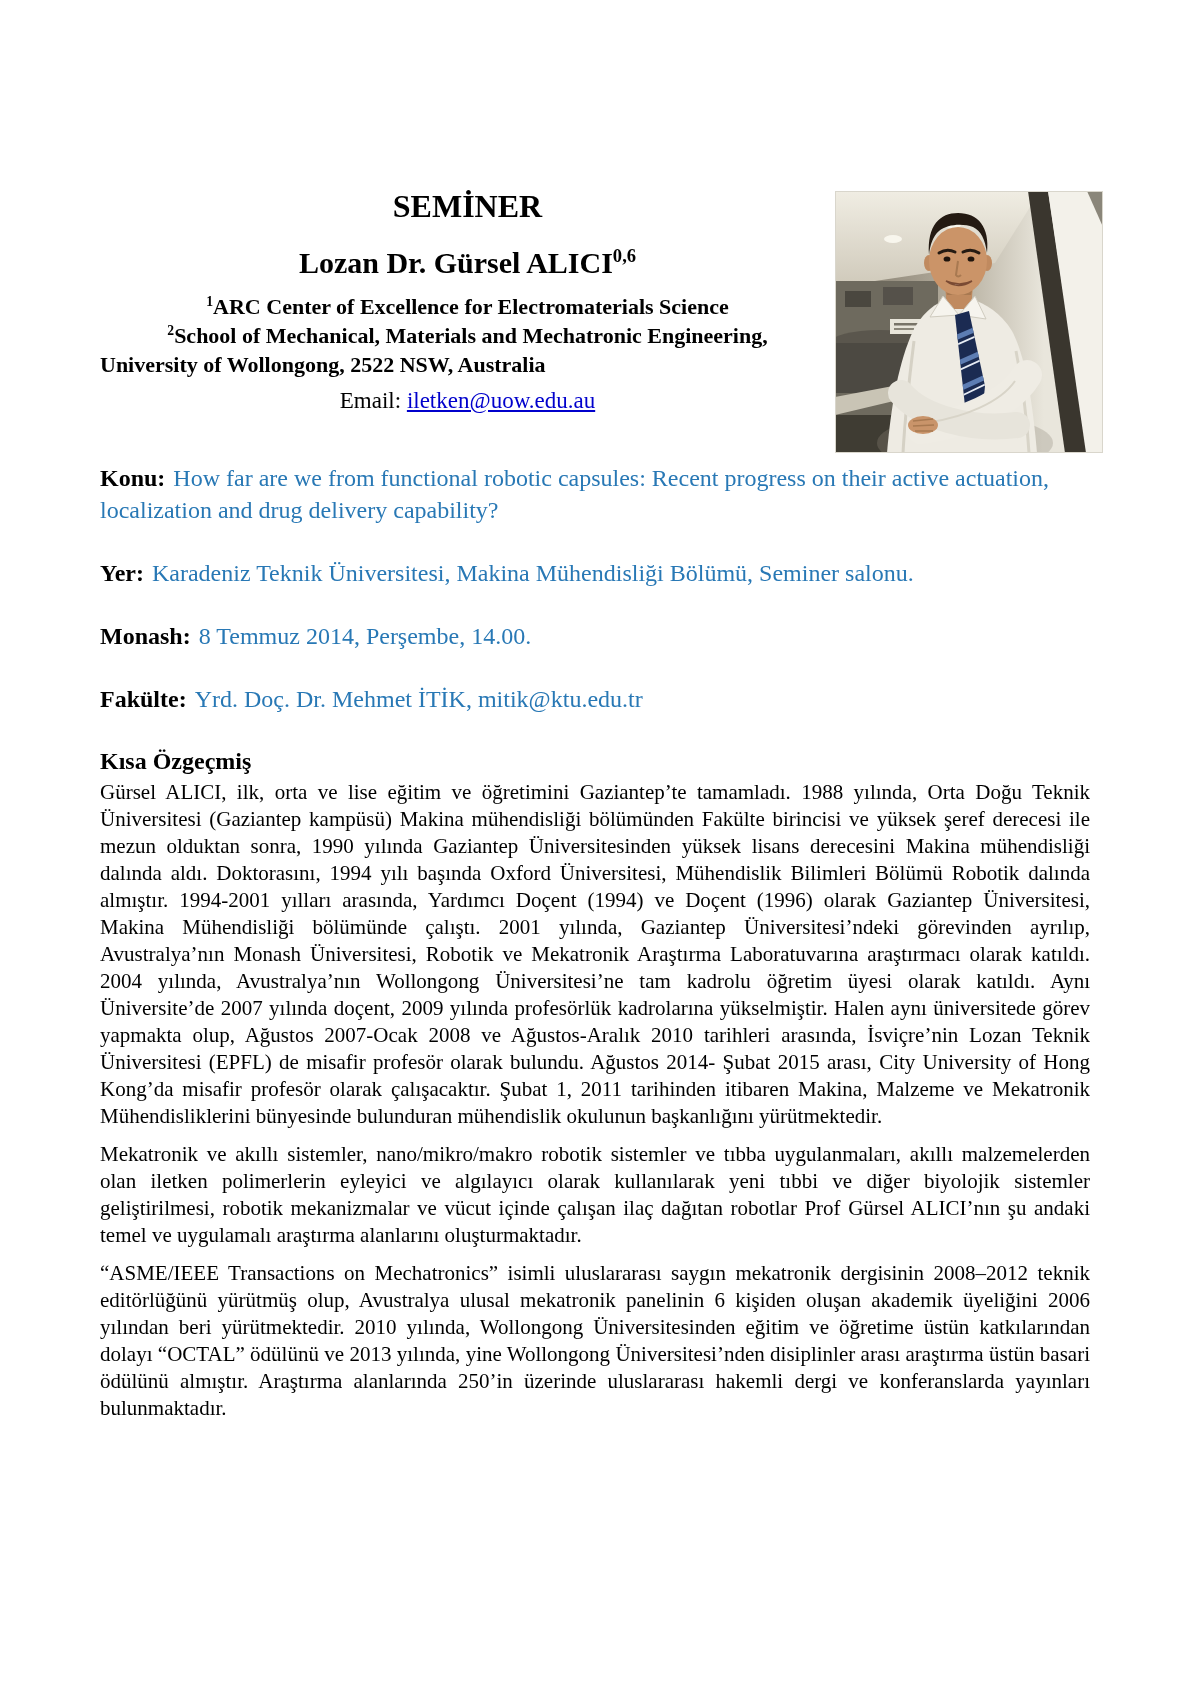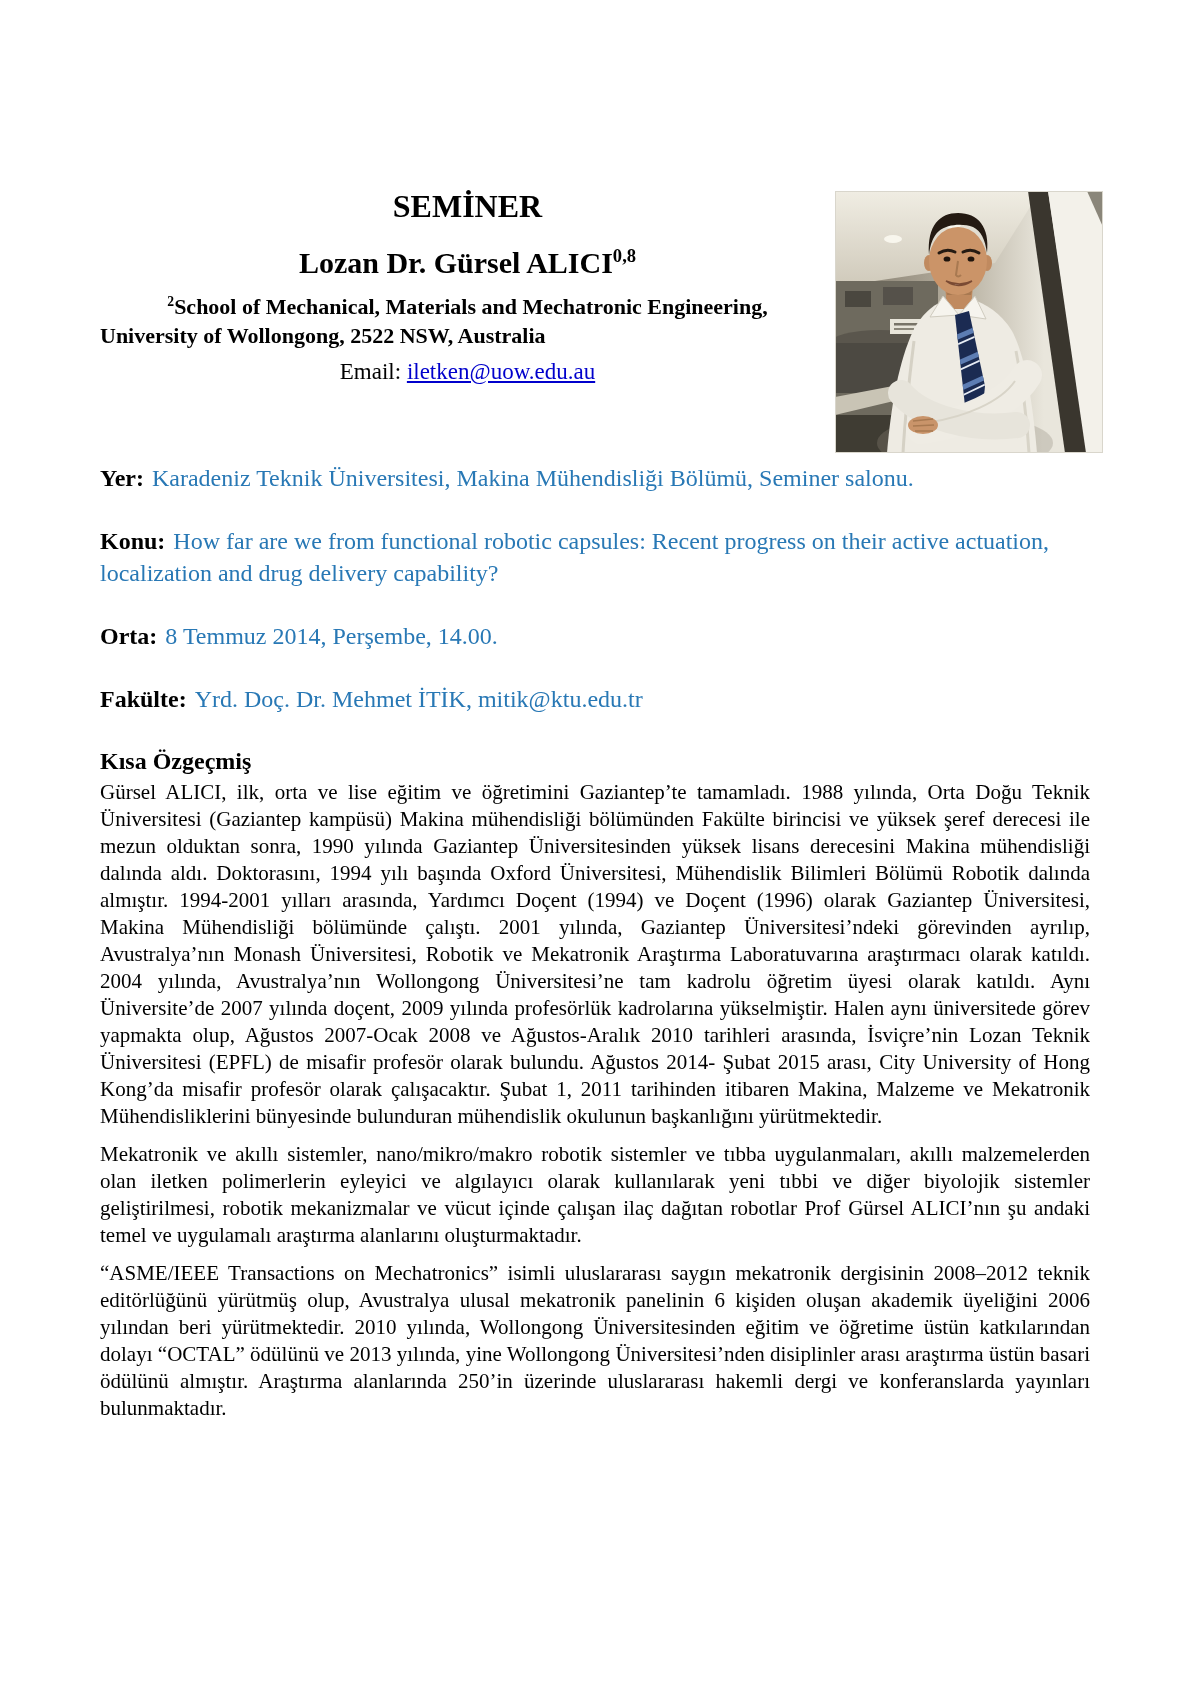--- a/index.html
+++ b/index.html
@@ -108,21 +108,22 @@
   }
 </style>
 </head>
 <body>
 
 <div class="page">
 
   <div class="top-row">
     <div class="header-col">
       <h1 class="doc-title">SEMİNER</h1>
-      <h2 class="speaker"><span>Lozan Dr. Gürsel ALICI</span><sup>0,8</sup></h2>
+      <h2 class="speaker"><span>Lozan Dr. Gürsel ALICI</span><sup>0,6</sup></h2>
+      <p class="affil center"><sup>1</sup><span>ARC Center of Excellence for Electromaterials Science</span></p>
       <p class="affil center"><sup>2</sup><span>School of Mechanical, Materials and Mechatronic Engineering,</span></p>
       <p class="affil left">University of Wollongong, 2522 NSW, Australia</p>
       <p class="email-line">
         <span>Email:</span>
         <a class="email-link" href="#">iletken@uow.edu.au</a>
       </p>
     </div>
 
     <div class="photo">
 
@@ -199,23 +200,23 @@
         <path d="M180,190 C165,212 128,226 96,231" stroke="#d8d4c8" stroke-width="2" fill="none"></path>
         <ellipse cx="88" cy="234" rx="15" ry="9" fill="#c9946a"></ellipse>
         <path d="M78,230 L98,228 M78,235 L99,234 M80,240 L98,240" stroke="#a87951" stroke-width="1.4" fill="none"></path>
 
         <rect x="0.5" y="0.5" width="267" height="261" fill="none" stroke="#d9d6cc" stroke-width="1"></rect>
       </svg>
     </div>
   </div>
 
   <section class="details">
+    <p class="detail"><b class="dlabel">Konu:</b><span class="dvalue">How far are we from functional robotic capsules: Recent progress on their active actuation, localization and drug delivery capability?</span></p>
     <p class="detail"><b class="dlabel">Yer:</b><span class="dvalue">Karadeniz Teknik Üniversitesi, Makina Mühendisliği Bölümü, Seminer salonu.</span></p>
-    <p class="detail"><b class="dlabel">Konu:</b><span class="dvalue">How far are we from functional robotic capsules: Recent progress on their active actuation, localization and drug delivery capability?</span></p>
-    <p class="detail"><b class="dlabel">Orta:</b><span class="dvalue">8 Temmuz 2014, Perşembe, 14.00.</span></p>
+    <p class="detail"><b class="dlabel">Monash:</b><span class="dvalue">8 Temmuz 2014, Perşembe, 14.00.</span></p>
     <p class="detail"><b class="dlabel">Fakülte:</b><span class="dvalue">Yrd. Doç. Dr. Mehmet İTİK, mitik@ktu.edu.tr</span></p>
   </section>
 
   <section class="bio">
     <h3 class="bio-heading">Kısa Özgeçmiş</h3>
     <p class="bio-p">Gürsel ALICI, ilk, orta ve lise eğitim ve öğretimini Gaziantep’te tamamladı. 1988 yılında, Orta Doğu Teknik Üniversitesi (Gaziantep kampüsü) Makina mühendisliği bölümünden Fakülte birincisi ve yüksek şeref derecesi ile mezun olduktan sonra, 1990 yılında Gaziantep Üniversitesinden yüksek lisans derecesini Makina mühendisliği dalında aldı. Doktorasını, 1994 yılı başında Oxford Üniversitesi, Mühendislik Bilimleri Bölümü Robotik dalında almıştır. 1994-2001 yılları arasında, Yardımcı Doçent (1994) ve Doçent (1996) olarak Gaziantep Üniversitesi, Makina Mühendisliği bölümünde çalıştı. 2001 yılında, Gaziantep Üniversitesi’ndeki görevinden ayrılıp, Avustralya’nın Monash Üniversitesi, Robotik ve Mekatronik Araştırma Laboratuvarına araştırmacı olarak katıldı. 2004 yılında, Avustralya’nın Wollongong Üniversitesi’ne tam kadrolu öğretim üyesi olarak katıldı. Aynı Üniversite’de 2007 yılında doçent, 2009 yılında profesörlük kadrolarına yükselmiştir. Halen aynı üniversitede görev yapmakta olup, Ağustos 2007-Ocak 2008 ve Ağustos-Aralık 2010 tarihleri arasında, İsviçre’nin Lozan Teknik Üniversitesi (EPFL) de misafir profesör olarak bulundu. Ağustos 2014- Şubat 2015 arası, City University of Hong Kong’da misafir profesör olarak çalışacaktır. Şubat 1, 2011 tarihinden itibaren Makina, Malzeme ve Mekatronik Mühendisliklerini bünyesinde bulunduran mühendislik okulunun başkanlığını yürütmektedir.</p>
     <p class="bio-p">Mekatronik ve akıllı sistemler, nano/mikro/makro robotik sistemler ve tıbba uygulanmaları, akıllı malzemelerden olan iletken polimerlerin eyleyici ve algılayıcı olarak kullanılarak yeni tıbbi ve diğer biyolojik sistemler geliştirilmesi, robotik mekanizmalar ve vücut içinde çalışan ilaç dağıtan robotlar Prof Gürsel ALICI’nın şu andaki temel ve uygulamalı araştırma alanlarını oluşturmaktadır.</p>
     <p class="bio-p">“ASME/IEEE Transactions on Mechatronics” isimli uluslararası saygın mekatronik dergisinin 2008–2012 teknik editörlüğünü yürütmüş olup, Avustralya ulusal mekatronik panelinin 6 kişiden oluşan akademik üyeliğini 2006 yılından beri yürütmektedir. 2010 yılında, Wollongong Üniversitesinden eğitim ve öğretime üstün katkılarından dolayı “OCTAL” ödülünü ve 2013 yılında, yine Wollongong Üniversitesi’nden disiplinler arası araştırma üstün basari ödülünü almıştır. Araştırma alanlarında 250’in üzerinde uluslararası hakemli dergi ve konferanslarda yayınları bulunmaktadır.</p>
   </section>
 

